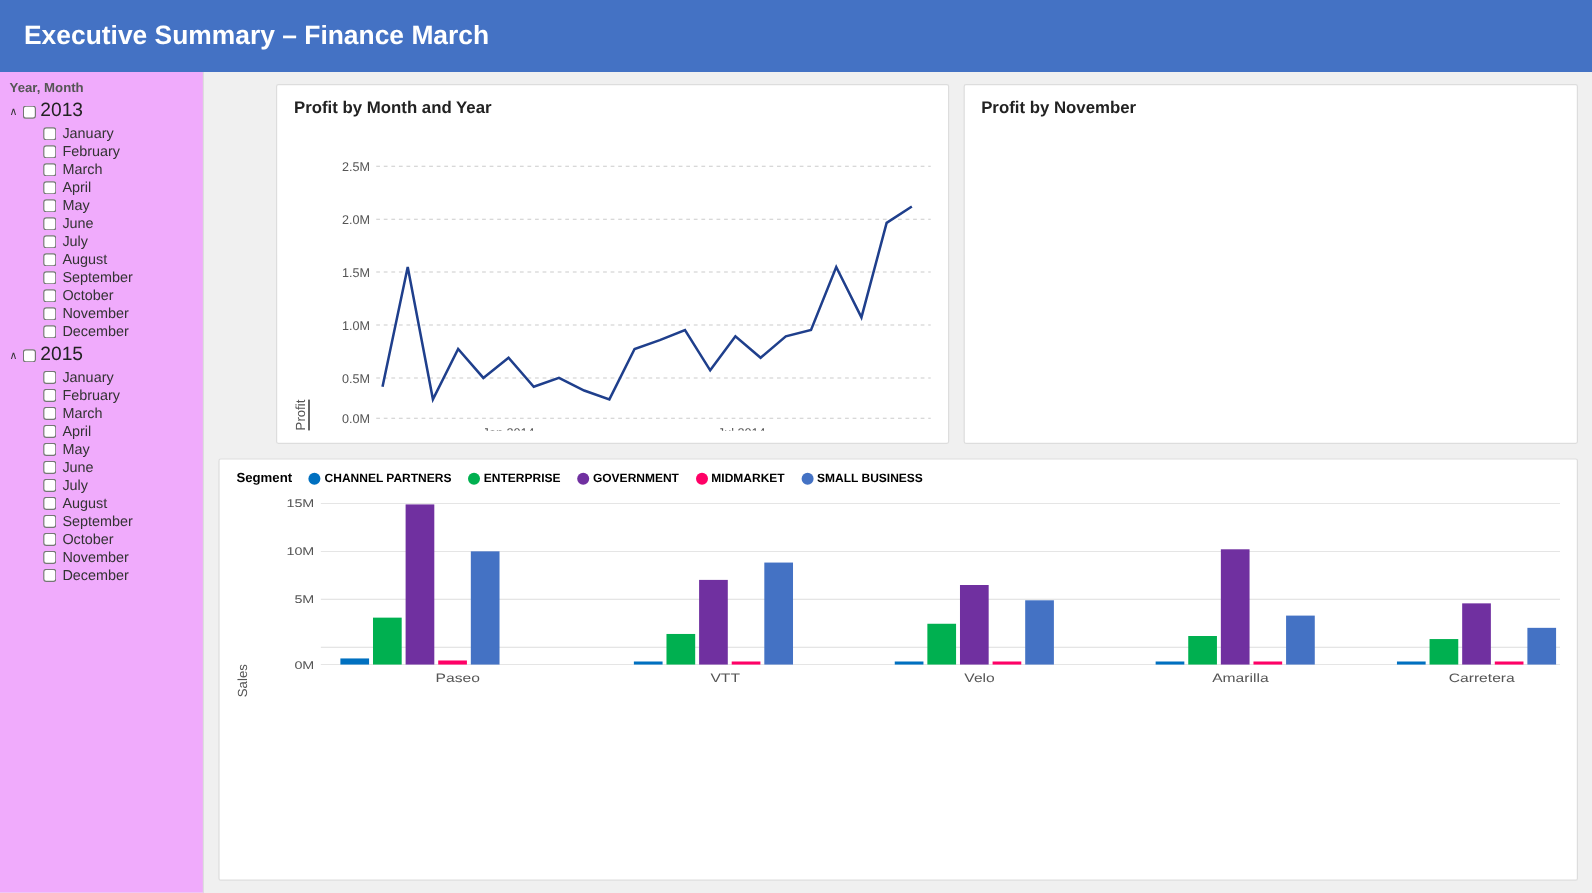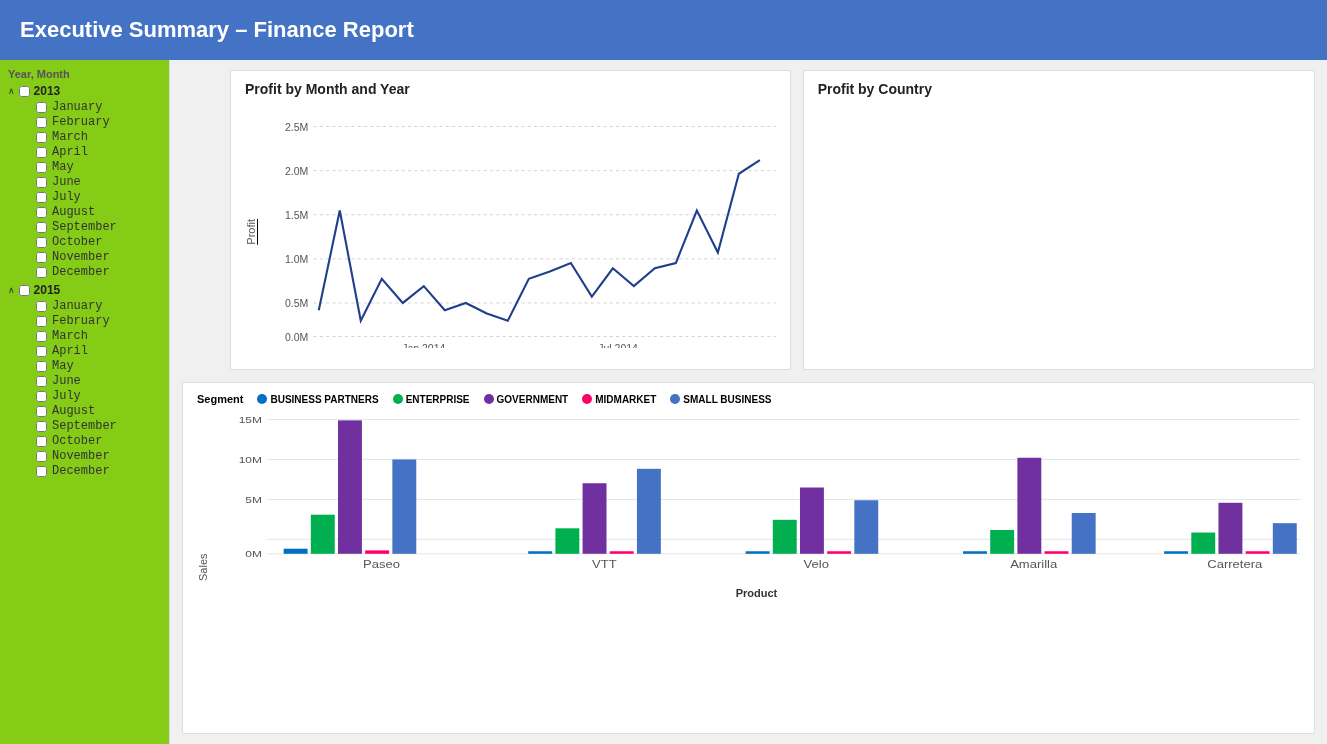--- a/index.html
+++ b/index.html
@@ -17,21 +17,21 @@
     }
 
     .main-content {
       display: flex;
       height: 684px;
     }
 
     
     .sidebar {
       width: 170px;
-      background: #84cc16;
+      background: #f0abfc;
       padding: 8px 8px;
       overflow-y: auto;
       flex-shrink: 0;
       font-size: 12px;
       border-right: 1px solid #ddd;
     }
 
     .sidebar-label {
       font-size: 11px;
       color: #555;
@@ -44,31 +44,31 @@
     .year-header {
       display: flex;
       align-items: center;
       gap: 4px;
       margin-bottom: 2px;
       cursor: pointer;
     }
 
     .year-header .arrow { font-size: 9px; color: #333; }
     .year-header .year-checkbox { width: 11px; height: 11px; accent-color: #4472C4; }
-    .year-header .year-label { font-size: 12px; font-weight: 700; color: #222; }
+    .year-header .year-label { font-size: 16px; font-weight: 400; color: #222; }
 
     .month-list { margin-left: 28px; }
     .month-item {
       display: flex;
       align-items: center;
       gap: 5px;
       margin-bottom: 1px;
     }
     .month-item input[type=checkbox] { width: 11px; height: 11px; accent-color: #4472C4; }
-    .month-item label { font-size: 12px; color: #333; font-family: Liberation Mono, monospace; }
+    .month-item label { font-size: 12px; color: #333; }
 
     
     .charts-area {
       flex: 1;
       padding: 10px 12px;
       display: flex;
       flex-direction: column;
       gap: 12px;
       overflow: hidden;
     }
@@ -106,21 +106,21 @@
       font-weight: bold;
       color: #222;
       margin-bottom: 8px;
     }
 
     
     .line-chart-container {
       flex: 1;
       position: relative;
       display: flex;
-      align-items: center;
+      align-items: flex-end;
       text-decoration: underline;
     }
 
     .y-axis-label {
       writing-mode: vertical-rl;
       transform: rotate(180deg);
       font-size: 11px;
       color: #555;
       text-align: center;
       margin-right: 4px;
@@ -205,21 +205,21 @@
       font-size: 11px;
       color: #333;
       font-weight: bold;
       margin-top: 2px;
     }
   </style>
 </head>
 <body>
 
 <div class="header">
-  <span>Executive Summary – Finance Report</span>
+  <span>Executive Summary – Finance March</span>
 </div>
 
 <div class="main-content">
 
   <div class="sidebar">
     <div class="sidebar-label">Year, Month</div>
 
     <div class="year-group">
       <div class="year-header">
         <span class="arrow">∧</span>
@@ -388,31 +388,31 @@
                   435,130
                   455,55
                   475,42
                 "></polyline>
             </svg>
           </div>
         </div>
       </div>
 
       <div class="chart-card profit-country-card">
-        <div class="chart-title">Profit by Country</div>
+        <div class="chart-title">Profit by November</div>
       </div>
     </div>
 
     <div class="bottom-card">
 
       <div class="segment-legend">
         <span style="font-size:11px;font-weight:bold;">Segment</span>
         <div class="legend-item">
           <span class="legend-dot" style="background:#0070C0;"></span>
-          <span>BUSINESS PARTNERS</span>
+          <span>CHANNEL PARTNERS</span>
         </div>
         <div class="legend-item">
           <span class="legend-dot" style="background:#00B050;"></span>
           <span>ENTERPRISE</span>
         </div>
         <div class="legend-item">
           <span class="legend-dot" style="background:#7030A0;"></span>
           <span>GOVERNMENT</span>
         </div>
         <div class="legend-item">
@@ -473,19 +473,18 @@
             <rect x="790" y="120" width="22" height="48" fill="#4472C4"></rect>
             <text x="755" y="185" text-anchor="middle" font-size="12" fill="#555">Amarilla</text>
 
             <rect x="875" y="165" width="22" height="3" fill="#0070C0"></rect>
             <rect x="900" y="143" width="22" height="25" fill="#00B050"></rect>
             <rect x="925" y="108" width="22" height="60" fill="#7030A0"></rect>
             <rect x="950" y="165" width="22" height="3" fill="#FF0066"></rect>
             <rect x="975" y="132" width="22" height="36" fill="#4472C4"></rect>
             <text x="940" y="185" text-anchor="middle" font-size="12" fill="#555">Carretera</text>
           </svg>
-          <div class="x-axis-label-bar">Product</div>
         </div>
       </div>
     </div>
 
   </div>
 </div>
 
 </body></html>

